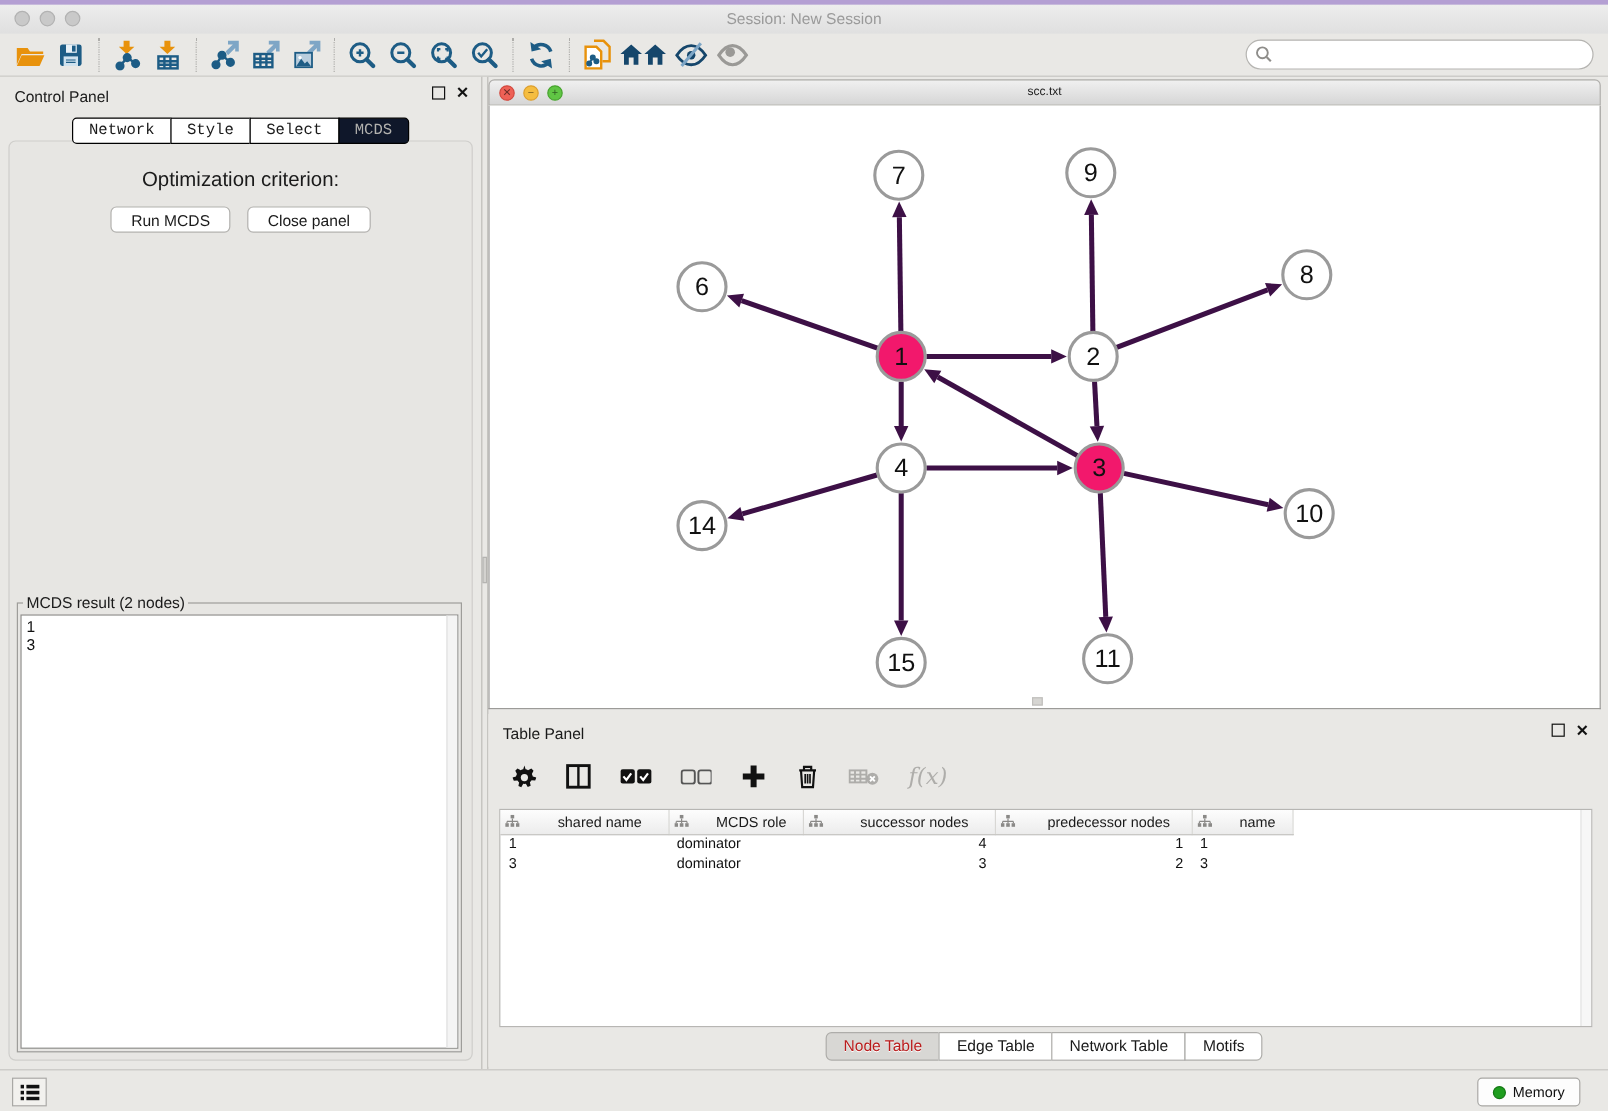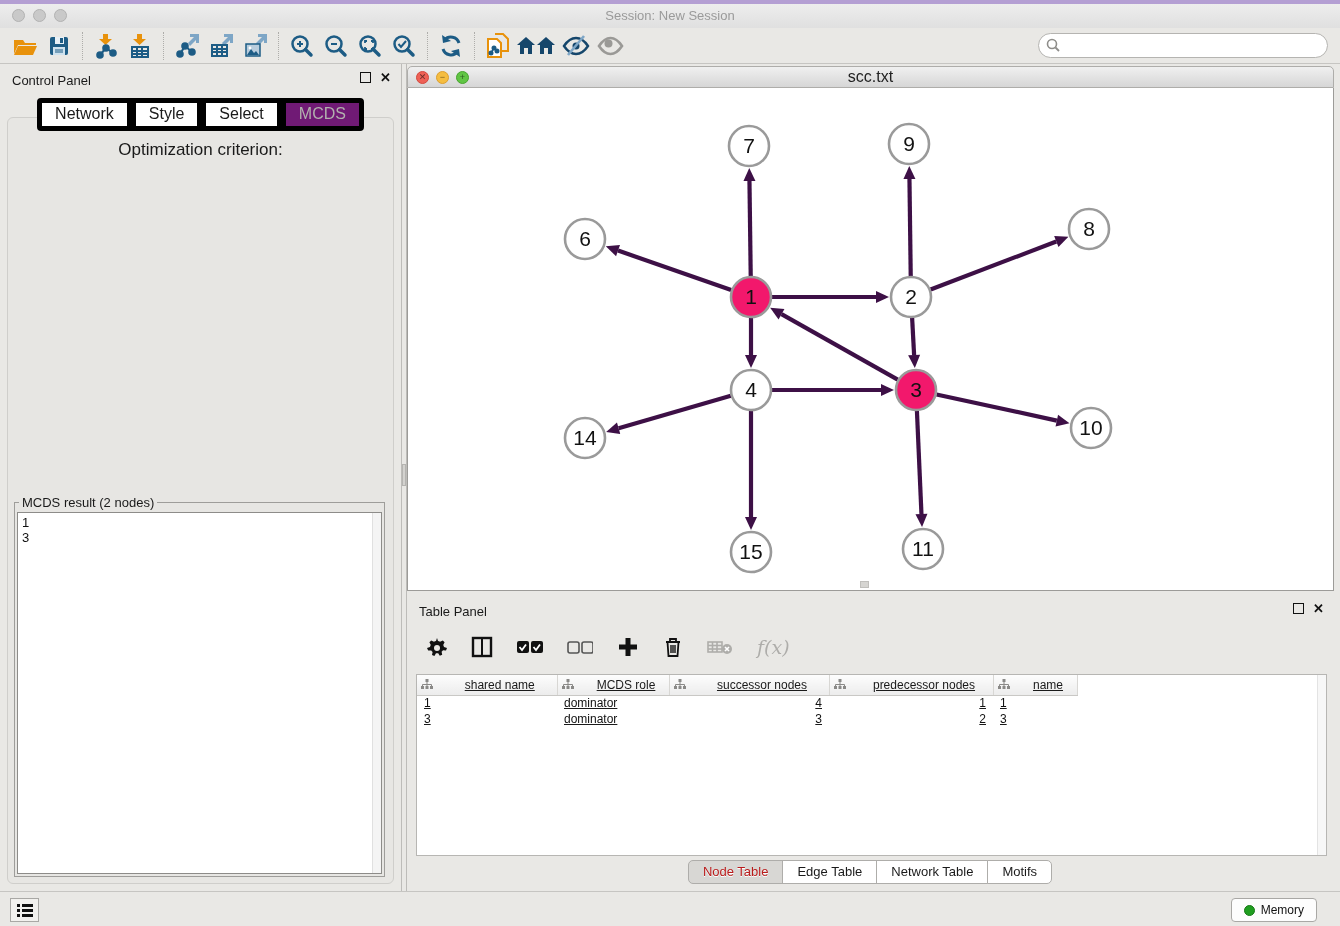--- a/index.html
+++ b/index.html
@@ -36,26 +36,26 @@
   }
   .search-wrap svg { position:absolute; left:8px; top:5px; }
   
   .control-panel { position:absolute; left:0; top:64px; width:401px; height:827px; background:#e9e8e5; }
   .panel-head { position:relative; height:30px; padding:9px 12px 0; font-size:13px; color:#1a1a1a; }
   .panel-head .win-icons { position:absolute; right:10px; top:8px; display:flex; gap:9px; align-items:center; }
   .float-box { width:11px; height:11px; border:1.5px solid #111; background:transparent; display:inline-block; }
   .close-x { font-size:13px; font-weight:bold; color:#111; line-height:11px; }
   .cp-tabs { display:flex; justify-content:center; margin-top:4px; position:relative; z-index:2; }
   .cp-tab {
-    border:5px solid #000000; background:#fff; padding:2px 13px 3px; font-size:16px; margin-left:-1px;
-    color:#1a1a1a; white-space:nowrap;
+    border:1px solid #000000; background:#fff; padding:2px 13px 3px; font-size:13px; margin-left:-1px;
+    color:#1a1a1a; white-space:nowrap;font-family:Liberation Mono, monospace;
   }
   .cp-tab:first-child { margin-left:0; border-top-left-radius:4px; border-bottom-left-radius:4px; }
   .cp-tab:last-child { border-top-right-radius:4px; border-bottom-right-radius:4px; }
-  .cp-tab.sel { background:#701a75; color:#b2b1ae; }
+  .cp-tab.sel { background:#0f172a; color:#b2b1ae; }
   .cp-content {
     position:absolute; left:7px; right:7px; top:53px; bottom:7px;
     background:#e7e6e3; border:1px solid #cfcecb; border-radius:6px;
   }
   .opt-label { text-align:center; margin-top:22px; font-size:17px; }
   .cp-select {
     position:relative; margin:10px auto 0; width:308px; height:23px; background:#fff;
     border:1px solid #b7b6b3; border-radius:4px; font-size:13px; padding:3px 24px 0 12px;
     white-space:nowrap; overflow:hidden;
   }
@@ -79,29 +79,29 @@
   
   .splitter { position:absolute; left:401px; top:64px; width:6px; height:827px; background:#e9e8e5; border-left:1px solid #bdbcb9; border-right:1px solid #bdbcb9; }
   .splitter .grip { position:absolute; top:400px; left:0px; width:4px; height:22px; background:#d3d2cf; border:1px solid #b5b4b1; }
   
   .net-window { position:absolute; left:407px; top:66px; width:927px; height:525px; }
   .net-titlebar {
     position:relative; height:22px; background:linear-gradient(#f0f0f0,#d6d6d6);
     border:1px solid #aeadaa; border-top-left-radius:5px; border-top-right-radius:5px;
   }
   .net-titlebar .traffic { top:4px; left:8px; gap:7px; }
-  .net-titlebar .title { text-align:center; line-height:20px; font-size:16px; color:#222; }
+  .net-titlebar .title { text-align:center; line-height:20px; font-size:10px; color:#222; }
   .net-canvas { position:relative; height:503px; background:#fff; border:1px solid #9c9b98; border-top:none; }
   .hscroll-handle { position:absolute; left:452px; bottom:2px; width:9px; height:7px; background:#d6d5d2; border:1px solid #c0bfbc; }
   
   .table-panel { position:absolute; left:407px; top:595px; width:927px; height:294px; background:#e9e8e5; }
   .tp-toolbar { display:flex; align-items:center; gap:24px; padding:10px 0 8px 20px; }
   .tp-btn { display:flex; align-items:center; justify-content:center; height:24px; }
   .fx { font-family:"DejaVu Serif", serif; font-style:italic; font-size:19px; color:#aeadaa; }
-  .tp-table-wrap { position:absolute; left:9px; right:7px; top:79px; bottom:33px; background:#fff; border:1px solid #b7b6b3; overflow:hidden;text-decoration:underline; }
+  .tp-table-wrap { position:absolute; left:9px; right:7px; top:79px; bottom:33px; background:#fff; border:1px solid #b7b6b3; overflow:hidden; }
   table.data { border-collapse:collapse; font-size:12px; }
   table.data th {
     background:linear-gradient(#fdfdfd,#ececec); border-right:1px solid #d8d7d4; border-bottom:1px solid #c9c8c5;
     font-weight:normal; height:20px; padding:0 4px; white-space:nowrap;
   }
   table.data th .th-inner { display:flex; align-items:center; justify-content:flex-start; gap:14px; }
   table.data th .th-label { flex:1; text-align:center; }
   table.data td { height:16px; padding:0 7px; white-space:nowrap; color:#111; }
   td.al { text-align:left; } td.ar { text-align:right; }
   .tp-scroll { position:absolute; right:0; top:0; bottom:0; width:9px; background:#f7f7f7; border-left:1px solid #e3e3e3; }
@@ -301,20 +301,24 @@
       </span>
     </div>
     <div class="cp-tabs">
         <div class="cp-tab">Network</div>
         <div class="cp-tab">Style</div>
         <div class="cp-tab">Select</div>
         <div class="cp-tab sel">MCDS</div>
       </div>
     <div class="cp-content">
       <div class="opt-label">Optimization criterion:</div>
+      <div class="cp-buttons">
+        <button class="cp-btn">Run MCDS</button>
+        <button class="cp-btn">Close panel</button>
+      </div>
       <fieldset class="mcds-box">
         <legend>MCDS result (2 nodes)</legend>
         <div class="mcds-inner">
           <div class="mcds-text">1
 3</div>
           <div class="mcds-scroll"></div>
         </div>
       </fieldset>
     </div>
   </div>

